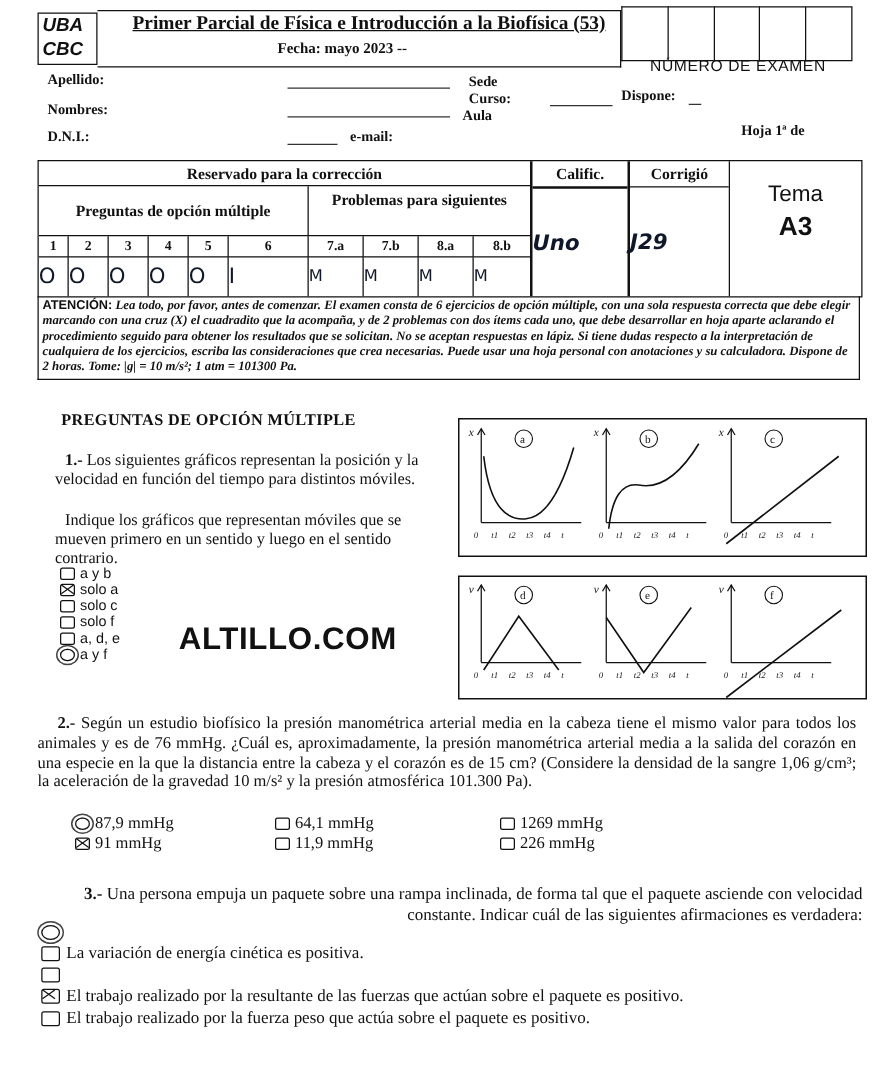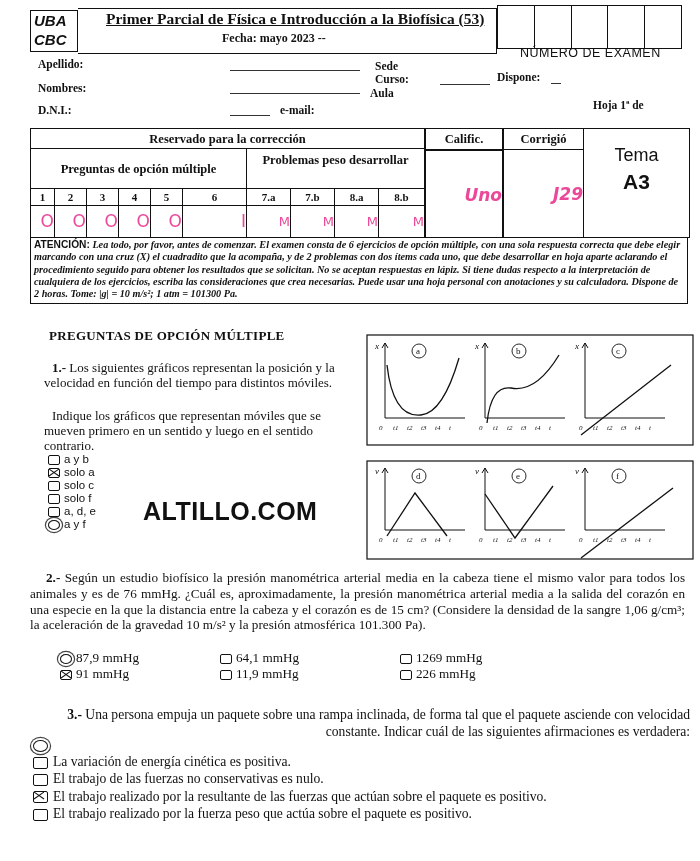--- a/index.html
+++ b/index.html
@@ -20,21 +20,21 @@
   .nexam span:last-child { border-right:1.5px solid #111; }
   .nexam-label { left:520px; top:46px; font-family:"Liberation Sans",sans-serif; font-size:12.5px; letter-spacing:0.5px; }
   .lbl { font-size:11.5px; font-weight:bold; }
   .line { border-bottom:1px solid #333; height:0; }
 
   
   .grid { left:30px; top:128px; width:658px; height:108px; border:1.5px solid #111; }
   .cell { position:absolute; border-color:#111; border-style:solid; border-width:0; box-sizing:border-box; }
   .hdr { font-size:12.5px; font-weight:bold; text-align:center; }
   .num { font-size:11px; font-weight:bold; text-align:center; }
-  .hw { font-family:"DejaVu Sans",sans-serif; color:#ec4899; font-size:15px; text-align:right; }
+  .hw { font-family:"DejaVu Sans",sans-serif; color:#0f172a; font-size:15px; text-align:left; }
 
   .atencion { left:30px; top:237px; width:658px; font-size:10.2px; line-height:12.3px; font-style:italic; font-weight:bold; border:1.5px solid #111; border-top:none; padding:2px 2px 3px 3px; box-sizing:border-box; }
   .atencion .at { font-family:"Liberation Sans",sans-serif; font-style:normal; }
 
   .sect { left:49px; top:328px; font-size:13px; font-weight:bold; letter-spacing:0.3px; }
   .qtext { font-size:13px; line-height:15px; }
   .opt { font-family:"Liberation Sans",sans-serif; font-size:11.5px; line-height:13px; }
   .box { display:inline-block; width:10px; height:8px; border:1.2px solid #111; border-radius:2px; margin-right:4px; vertical-align:middle; position:relative; }
   .box.x::before, .box.x::after { content:""; position:absolute; left:-1px; top:3px; width:12px; height:1.3px; background:#111; }
   .box.x::before { transform:rotate(35deg); } .box.x::after { transform:rotate(-35deg); }
@@ -75,21 +75,21 @@
 <div class="abs line" style="left:440px;top:84px;width:50px;"></div>
 <div class="abs lbl" style="left:370px;top:87px;">Aula</div>
 <div class="abs lbl" style="left:497px;top:71px;">Dispone:</div>
 <div class="abs line" style="left:551px;top:83px;width:10px;"></div>
 <div class="abs lbl" style="left:593px;top:99px;">Hoja 1ª de</div>
 
 <div class="abs grid">
 
   <div class="cell hdr" style="left:0;top:0;width:393px;height:20px;border-bottom-width:1px;line-height:20px;">Reservado para la corrección</div>
   <div class="cell hdr" style="left:0;top:20px;width:216px;height:40px;border-right-width:1px;border-bottom-width:1px;line-height:40px;">Preguntas de opción múltiple</div>
-  <div class="cell hdr" style="left:216px;top:20px;width:177px;height:40px;border-bottom-width:1px;line-height:17px;padding-top:3px;">Problemas peso desarrollar</div>
+  <div class="cell hdr" style="left:216px;top:20px;width:177px;height:40px;border-bottom-width:1px;line-height:17px;padding-top:3px;">Problemas para siguientes</div>
   <div class="cell hdr" style="left:393px;top:0;width:80px;height:108px;border-left-width:2px;border-right-width:2px;">
     <div style="height:20px;line-height:20px;border-bottom:2px solid #111;">Calific.</div>
     <div class="hw" style="font-size:17px;margin-top:34px;font-style:italic;">Uno</div>
   </div>
   <div class="cell hdr" style="left:473px;top:0;width:80px;height:108px;border-right-width:1px;">
     <div style="height:20px;line-height:20px;border-bottom:1px solid #111;">Corrigió</div>
     <div class="hw" style="font-size:17px;margin-top:34px;font-style:italic;">J29</div>
   </div>
   <div class="cell" style="left:553px;top:0;width:105px;height:108px;text-align:center;">
     <div class="sans" style="font-size:18px;margin-top:16px;">Tema</div>
@@ -237,16 +237,16 @@
     <div style="position: absolute; left: 340px; top: 16px; white-space: nowrap;"><span class="box"></span><span>226 mmHg</span></div>
   </div>
 
 <div class="abs q3" style="left:30px;top:706px;width:660px;text-indent:8px;text-align:right;">
   <span class="b">3.-</span>
   <span>Una persona empuja un paquete sobre una rampa inclinada, de forma tal que el paquete asciende con velocidad constante. Indicar cuál de las siguientes afirmaciones es verdadera:</span>
 </div>
 <div class="abs q3" style="left:33px;top:736px;width:660px;" id="q3-options">
     <div style="white-space: nowrap;"><span class="box" style="box-shadow: rgb(255, 255, 255) 0px 0px 0px 2px, rgb(68, 68, 68) 0px 0px 0px 3.2px; border-radius: 50%;"></span></div>
     <div style="white-space: nowrap;"><span class="box"></span><span>La variación de energía cinética es positiva.</span></div>
-    <div style="white-space: nowrap;"><span class="box"></span><span>El trabajo de las fuerzas no conservativas es nulo.</span></div>
+    <div style="white-space: nowrap;"><span class="box"></span></div>
     <div style="white-space: nowrap;"><span class="box x"></span><span>El trabajo realizado por la resultante de las fuerzas que actúan sobre el paquete es positivo.</span></div>
     <div style="white-space: nowrap;"><span class="box"></span><span>El trabajo realizado por la fuerza peso que actúa sobre el paquete es positivo.</span></div>
   </div>
 
 </body></html>

